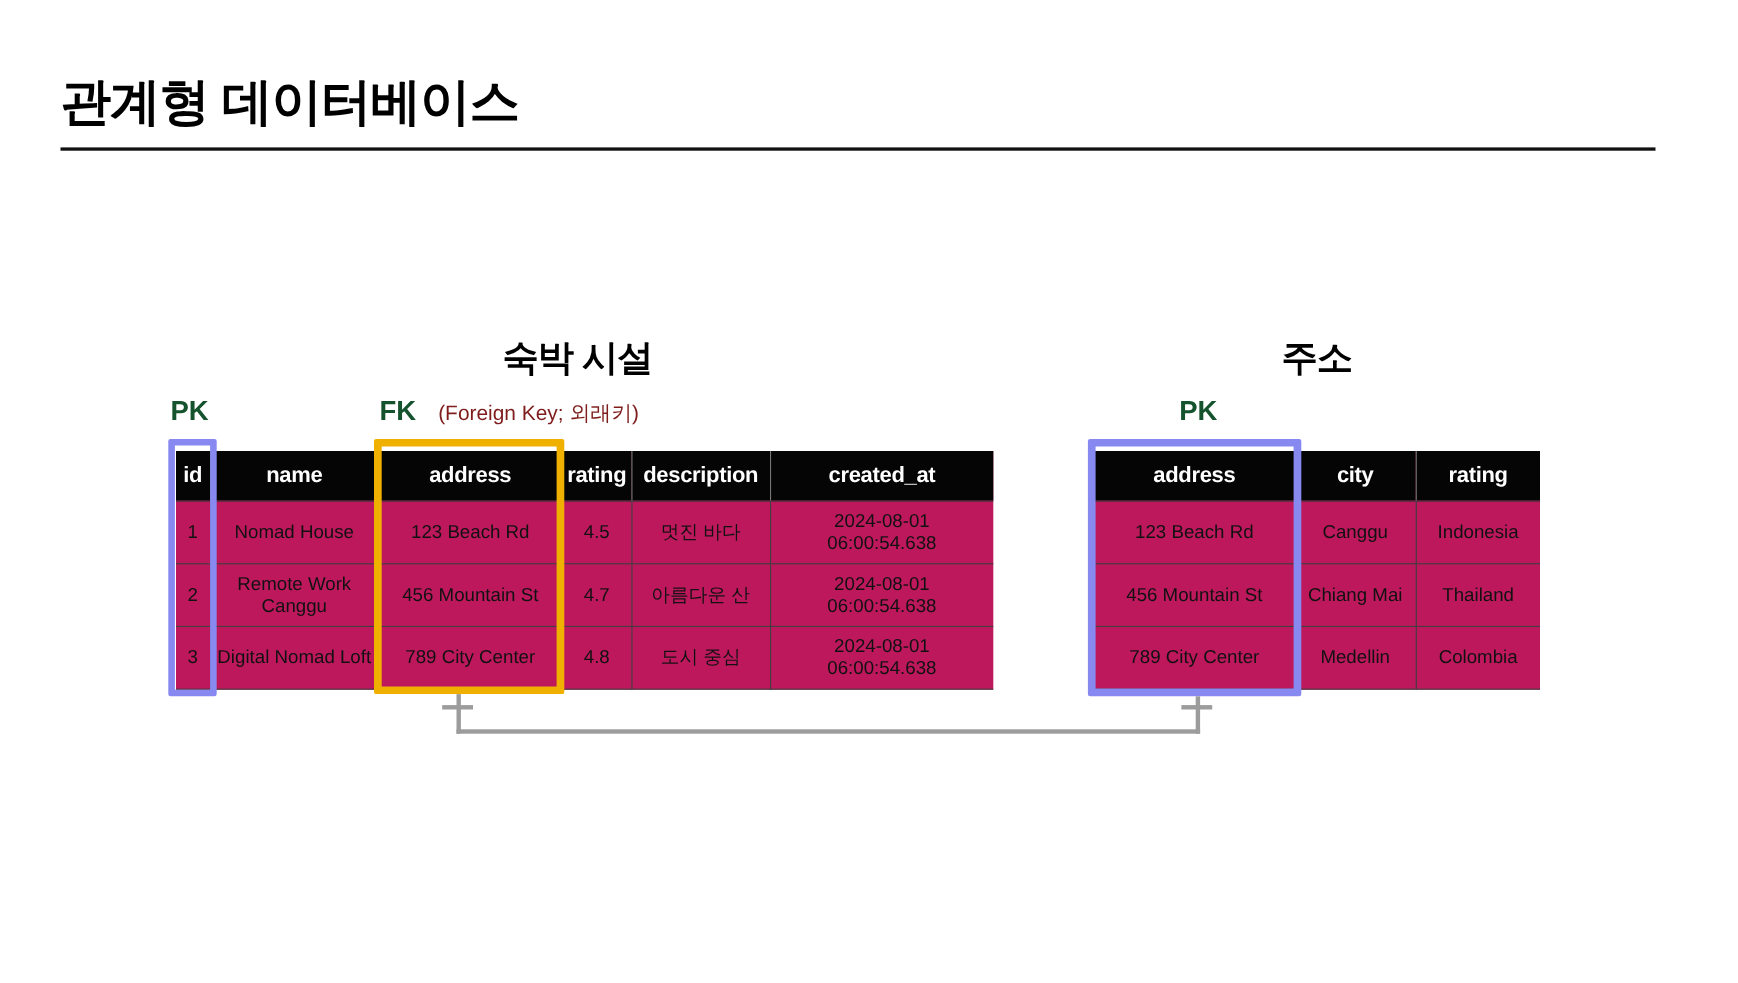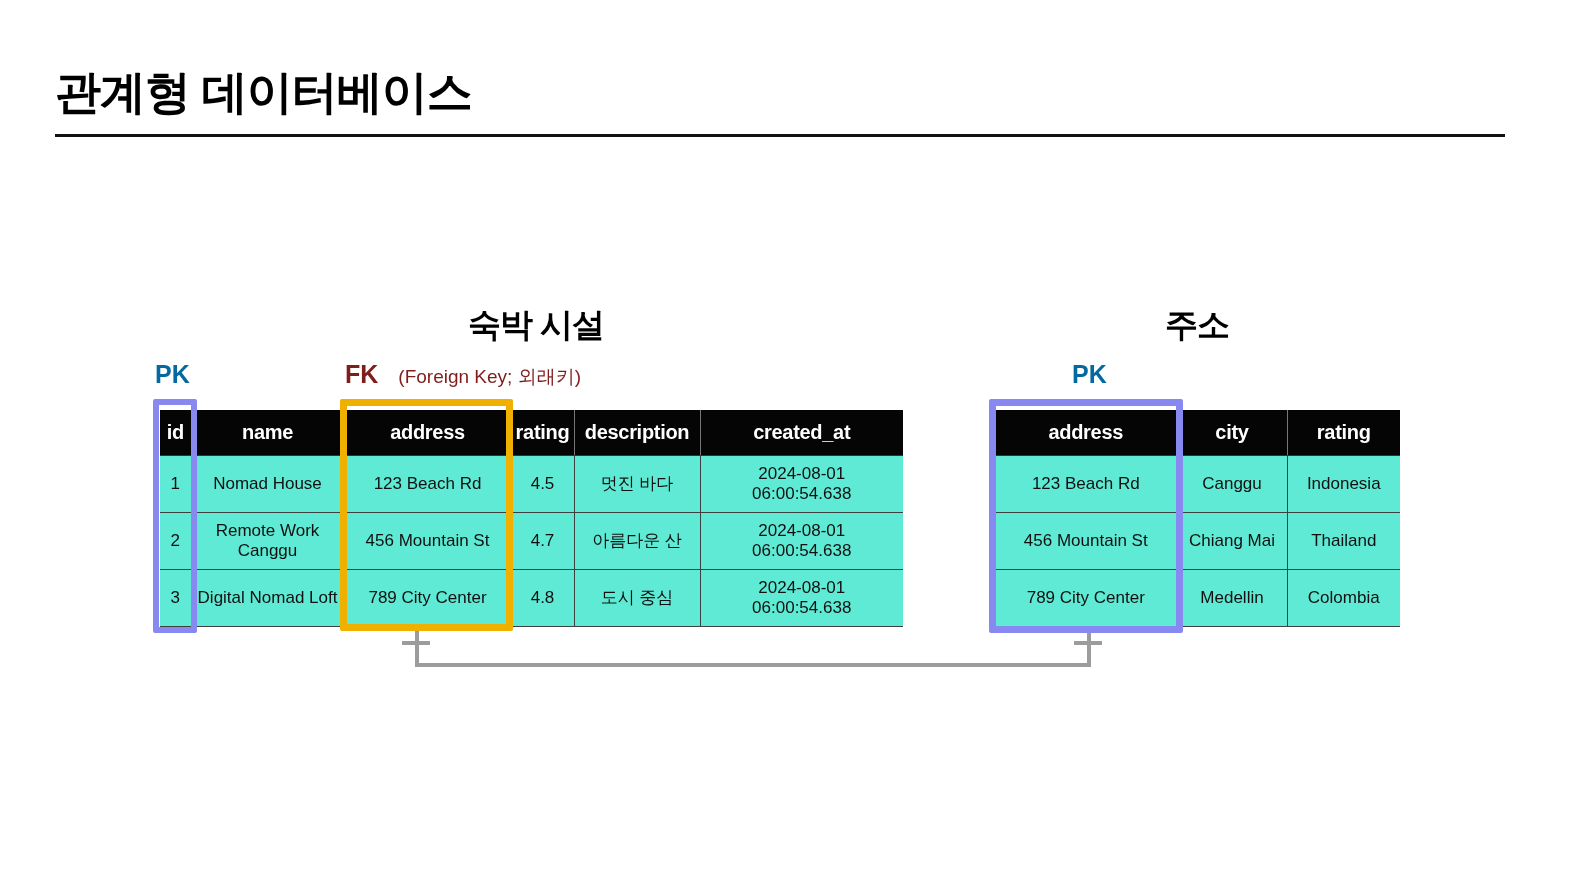--- a/index.html
+++ b/index.html
@@ -34,49 +34,49 @@
   .table-title {
     position: absolute;
     top: 303px;
     width: 260px;
     text-align: center;
     font-size: 33px;
     font-weight: 800;
     color: #000000;
     letter-spacing: -1px;
   }
-  .table-title.left  { left: 406px; }
+  .table-title.left  { left: 395px; }
   .table-title.right { left: 1067px; }
 
   .key-label {
     position: absolute;
     top: 360px;
     font-size: 25px;
     font-weight: 800;
     letter-spacing: 0;
   }
-  .pk-color { color: #0369a1; }
-  .fk-color { color: #7f1d1d; }
+  .pk-color { color: #14532d; }
+  .fk-color { color: #14532d; }
   .pk-left  { left: 155px; }
   .fk-left  { left: 345px; }
   .pk-right { left: 1072px; }
   .fk-note {
     font-size: 19px;
     font-weight: 400;
     color: #7f1d1d;
     margin-left: 20px;
     letter-spacing: 0;
   }
 
   
   table.db {
     position: absolute;
     border-collapse: collapse;
     table-layout: fixed;
-    background: #5eead4;
+    background: #be185d;
     padding-left: 24px;
   }
   #accom-table { left: 160px; top: 410px; width: 743px; }
   #addr-table  { left: 995px; top: 410px; width: 405px; }
 
   table.db th {
     background: #050505;
     color: #ffffff;
     font-size: 20px;
     font-weight: 700;

